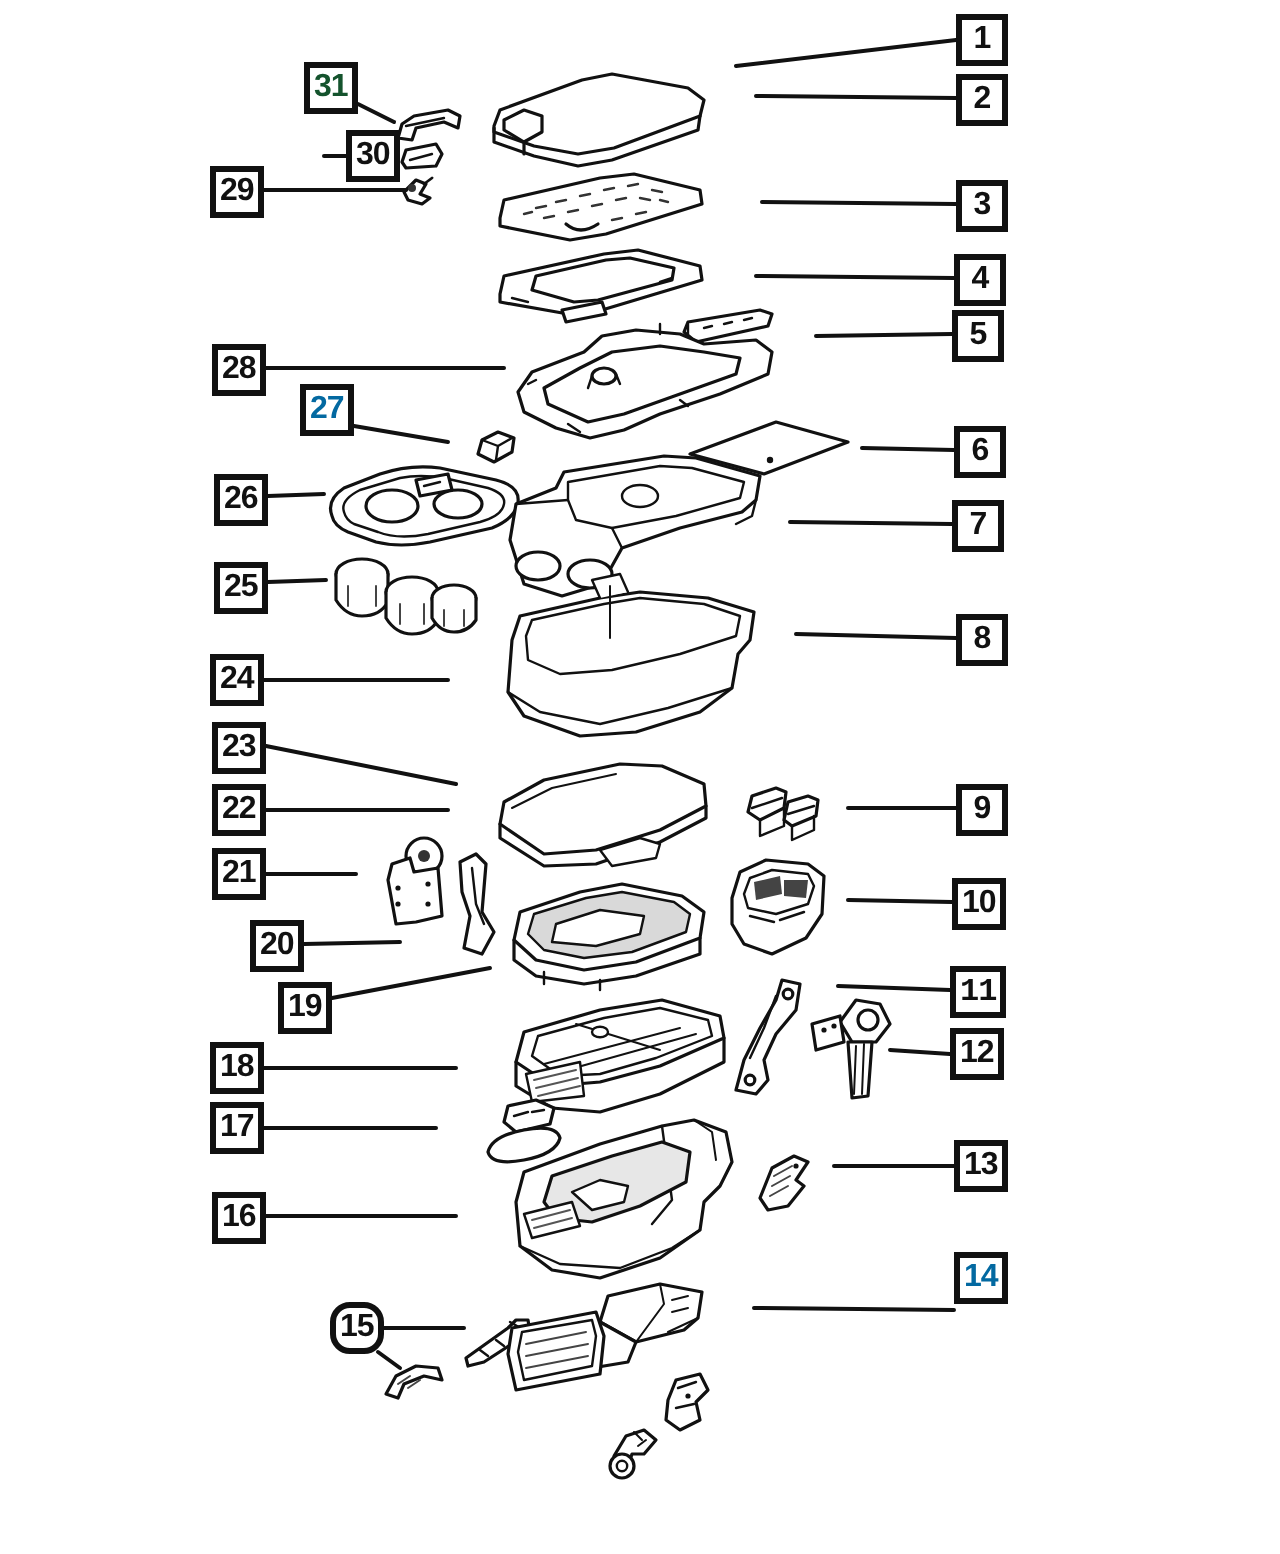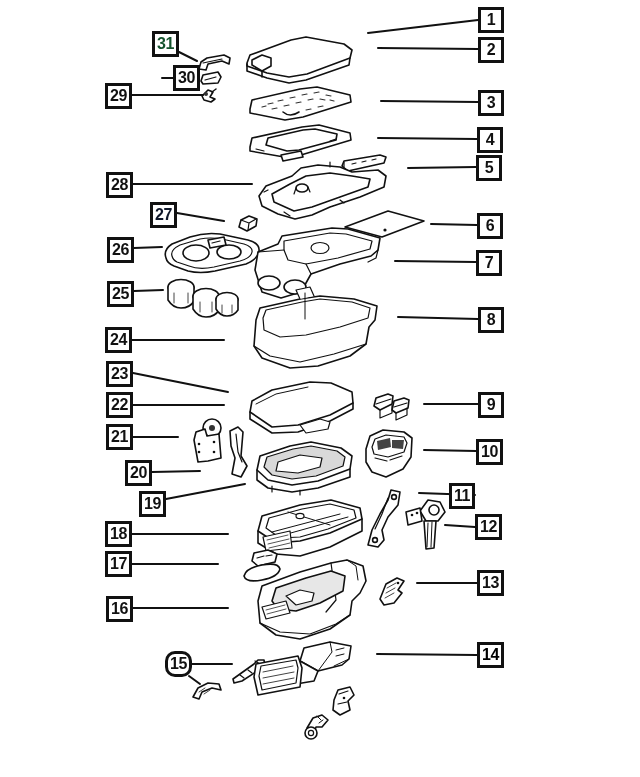--- a/index.html
+++ b/index.html
@@ -289,35 +289,35 @@
       <div class="callout-box" style="left: 478px; top: 7px; border-color: rgb(17, 17, 17); color: rgb(17, 17, 17);">1</div>
       <div class="callout-box" style="left: 478px; top: 37px; border-color: rgb(17, 17, 17); color: rgb(17, 17, 17);">2</div>
       <div class="callout-box" style="left: 478px; top: 90px; border-color: rgb(17, 17, 17); color: rgb(17, 17, 17);">3</div>
       <div class="callout-box" style="left: 477px; top: 127px; border-color: rgb(17, 17, 17); color: rgb(17, 17, 17);">4</div>
       <div class="callout-box" style="left: 476px; top: 155px; border-color: rgb(17, 17, 17); color: rgb(17, 17, 17);">5</div>
       <div class="callout-box" style="left: 477px; top: 213px; border-color: rgb(17, 17, 17); color: rgb(17, 17, 17);">6</div>
       <div class="callout-box" style="left: 476px; top: 250px; border-color: rgb(17, 17, 17); color: rgb(17, 17, 17);">7</div>
       <div class="callout-box" style="left: 478px; top: 307px; border-color: rgb(17, 17, 17); color: rgb(17, 17, 17);">8</div>
       <div class="callout-box" style="left: 478px; top: 392px; border-color: rgb(17, 17, 17); color: rgb(17, 17, 17);">9</div>
       <div class="callout-box" style="left: 476px; top: 439px; border-color: rgb(17, 17, 17); color: rgb(17, 17, 17); text-align: right;">10</div>
-      <div class="callout-box" style="left: 449px; top: 483px; border-color: rgb(17, 17, 17); color: rgb(17, 17, 17);">11</div>
+      <div class="callout-box" style="left: 475px; top: 483px; border-color: rgb(17, 17, 17); color: rgb(17, 17, 17); font-family: Liberation Mono, monospace;">11</div>
       <div class="callout-box" style="left: 475px; top: 514px; border-color: rgb(17, 17, 17); color: rgb(17, 17, 17);">12</div>
       <div class="callout-box" style="left: 477px; top: 570px; border-color: rgb(17, 17, 17); color: rgb(17, 17, 17);">13</div>
-      <div class="callout-box" style="left: 477px; top: 642px; border-color: rgb(17, 17, 17); color: #000000;">14</div>
+      <div class="callout-box" style="left: 477px; top: 626px; border-color: rgb(17, 17, 17); color: #0369a1;">14</div>
       <div class="callout-box" style="left: 165px; top: 651px; border-color: rgb(17, 17, 17); color: rgb(17, 17, 17); border-radius: 10px;">15</div>
       <div class="callout-box" style="left: 106px; top: 596px; border-color: rgb(17, 17, 17); color: rgb(17, 17, 17);">16</div>
       <div class="callout-box" style="left: 105px; top: 551px; border-color: rgb(17, 17, 17); color: rgb(17, 17, 17);">17</div>
       <div class="callout-box" style="left: 105px; top: 521px; border-color: rgb(17, 17, 17); color: rgb(17, 17, 17);">18</div>
       <div class="callout-box" style="left: 139px; top: 491px; border-color: rgb(17, 17, 17); color: rgb(17, 17, 17);">19</div>
       <div class="callout-box" style="left: 125px; top: 460px; border-color: rgb(17, 17, 17); color: rgb(17, 17, 17);">20</div>
       <div class="callout-box" style="left: 106px; top: 424px; border-color: rgb(17, 17, 17); color: rgb(17, 17, 17);">21</div>
       <div class="callout-box" style="left: 106px; top: 392px; border-color: rgb(17, 17, 17); color: rgb(17, 17, 17);">22</div>
       <div class="callout-box" style="left: 106px; top: 361px; border-color: rgb(17, 17, 17); color: rgb(17, 17, 17);">23</div>
       <div class="callout-box" style="left: 105px; top: 327px; border-color: rgb(17, 17, 17); color: rgb(17, 17, 17);">24</div>
       <div class="callout-box" style="left: 107px; top: 281px; border-color: rgb(17, 17, 17); color: rgb(17, 17, 17);">25</div>
       <div class="callout-box" style="left: 107px; top: 237px; border-color: rgb(17, 17, 17); color: rgb(17, 17, 17);">26</div>
-      <div class="callout-box" style="left: 150px; top: 202px; border-color: rgb(17, 17, 17); color: #0f172a;">27</div>
+      <div class="callout-box" style="left: 150px; top: 192px; border-color: rgb(17, 17, 17); color: #0369a1;">27</div>
       <div class="callout-box" style="left: 106px; top: 172px; border-color: rgb(17, 17, 17); color: rgb(17, 17, 17);">28</div>
       <div class="callout-box" style="left: 105px; top: 83px; border-color: rgb(17, 17, 17); color: rgb(17, 17, 17);">29</div>
       <div class="callout-box" style="left: 135px; top: 65px; border-color: rgb(17, 17, 17); color: rgb(17, 17, 17); margin-left: 38px;">30</div>
       <div class="callout-box" style="left: 152px; top: 31px; border-color: rgb(17, 17, 17); color: #14532d;">31</div>
     </div>
 </div>
 
 </body></html>

